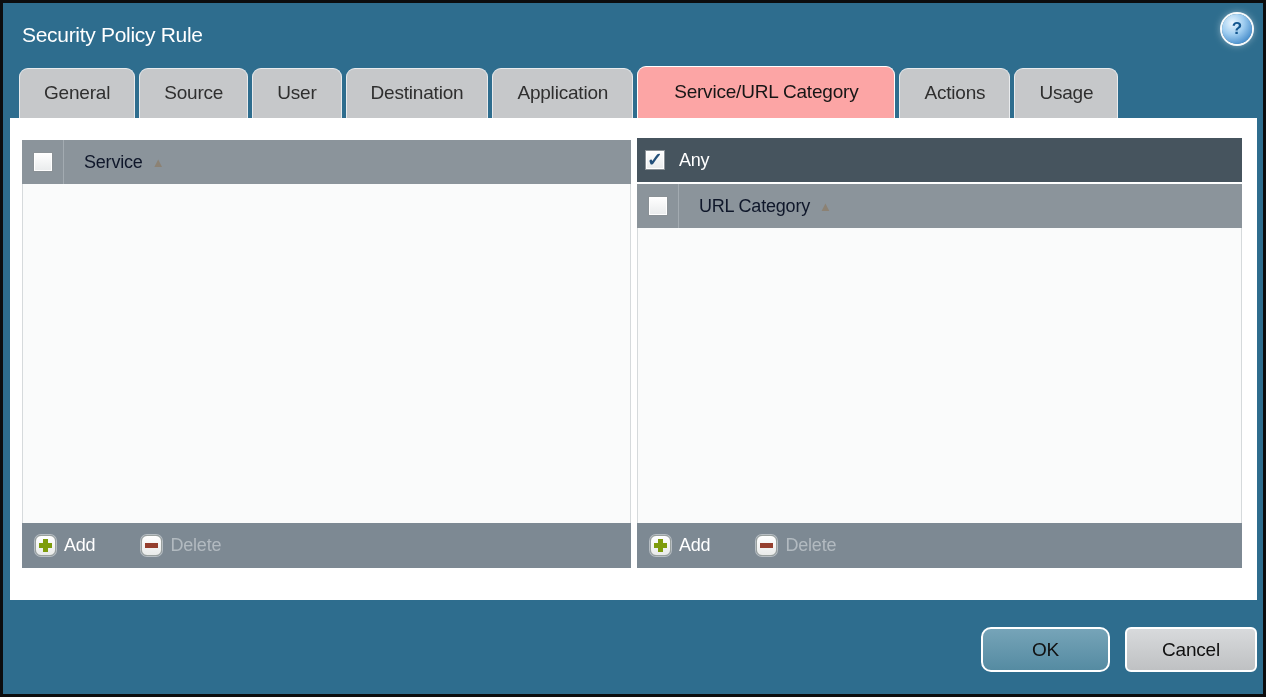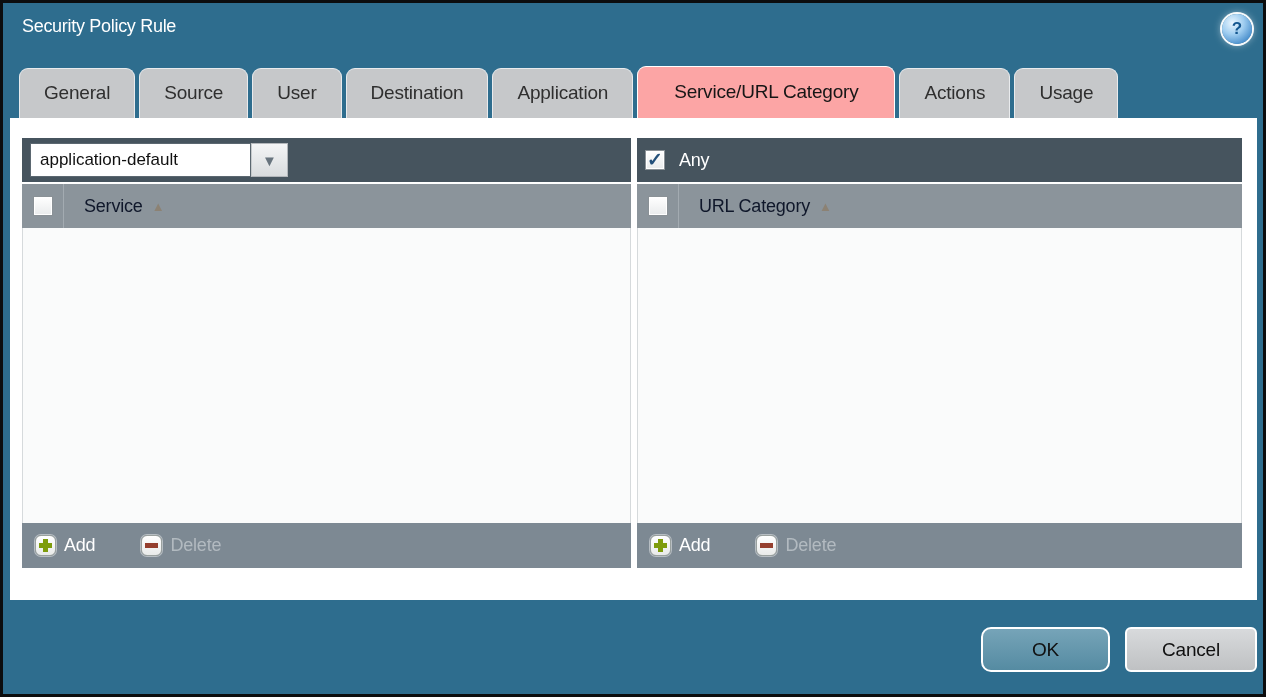--- a/index.html
+++ b/index.html
@@ -5,21 +5,21 @@
   * { margin:0; padding:0; box-sizing:border-box; }
   html,body { width:1266px; height:697px; }
   body { font-family:"Liberation Sans", sans-serif; }
 
   .frame { position:relative; width:1266px; height:697px; background:#0c0d0e; }
   .dialog { position:absolute; left:3px; top:3px; width:1260px; height:691px;
             background:#2e6d8e; overflow:hidden; }
 
   
   .titlebar { position:absolute; top:0; left:0; right:0; height:65px; }
-  .title { position:absolute; left:19px; top:13px; font-size:18px; color:#ffffff;
+  .title { position:absolute; left:19px; top:20px; font-size:21px; color:#ffffff;
            letter-spacing:-0.3px; }
   .help { position:absolute; left:1219px; top:11px; width:30px; height:30px;
           border-radius:50%;
           background:radial-gradient(circle at 35% 30%, #eaf6ff 0%, #9fcdf0 40%, #4f93cf 75%, #2f6fae 100%);
           box-shadow:0 0 0 2px rgba(255,255,255,.95), 0 0 9px rgba(255,255,255,.7);
           color:#14568f; font-weight:bold; font-size:17px; text-align:center;
           line-height:30px; cursor:pointer; }
 
   
   .tabs { position:absolute; top:65px; left:16px; right:7px; height:50px;
@@ -119,28 +119,20 @@
       <div class="tab"><span>Destination</span></div>
       <div class="tab"><span>Application</span></div>
       <div class="tab active"><span>Service/URL Category</span></div>
       <div class="tab"><span>Actions</span></div>
       <div class="tab"><span>Usage</span></div>
     </div>
 
     <div class="content">
 
       <div class="panel left">
-        <div class="panel-header">
-          <div class="combo">
-            <input type="text" value="application-default" style="">
-            <div class="combo-btn">
-              <span class="combo-arrow">▼</span>
-            </div>
-          </div>
-        </div>
         <div class="col-header">
           <div class="cb-cell">
             <span class="cb"></span>
           </div>
           <span class="col-label">Service</span>
           <span class="sort">▲</span>
         </div>
         <div class="panel-body"></div>
         <div class="panel-toolbar">
           <div class="tool-btn">

